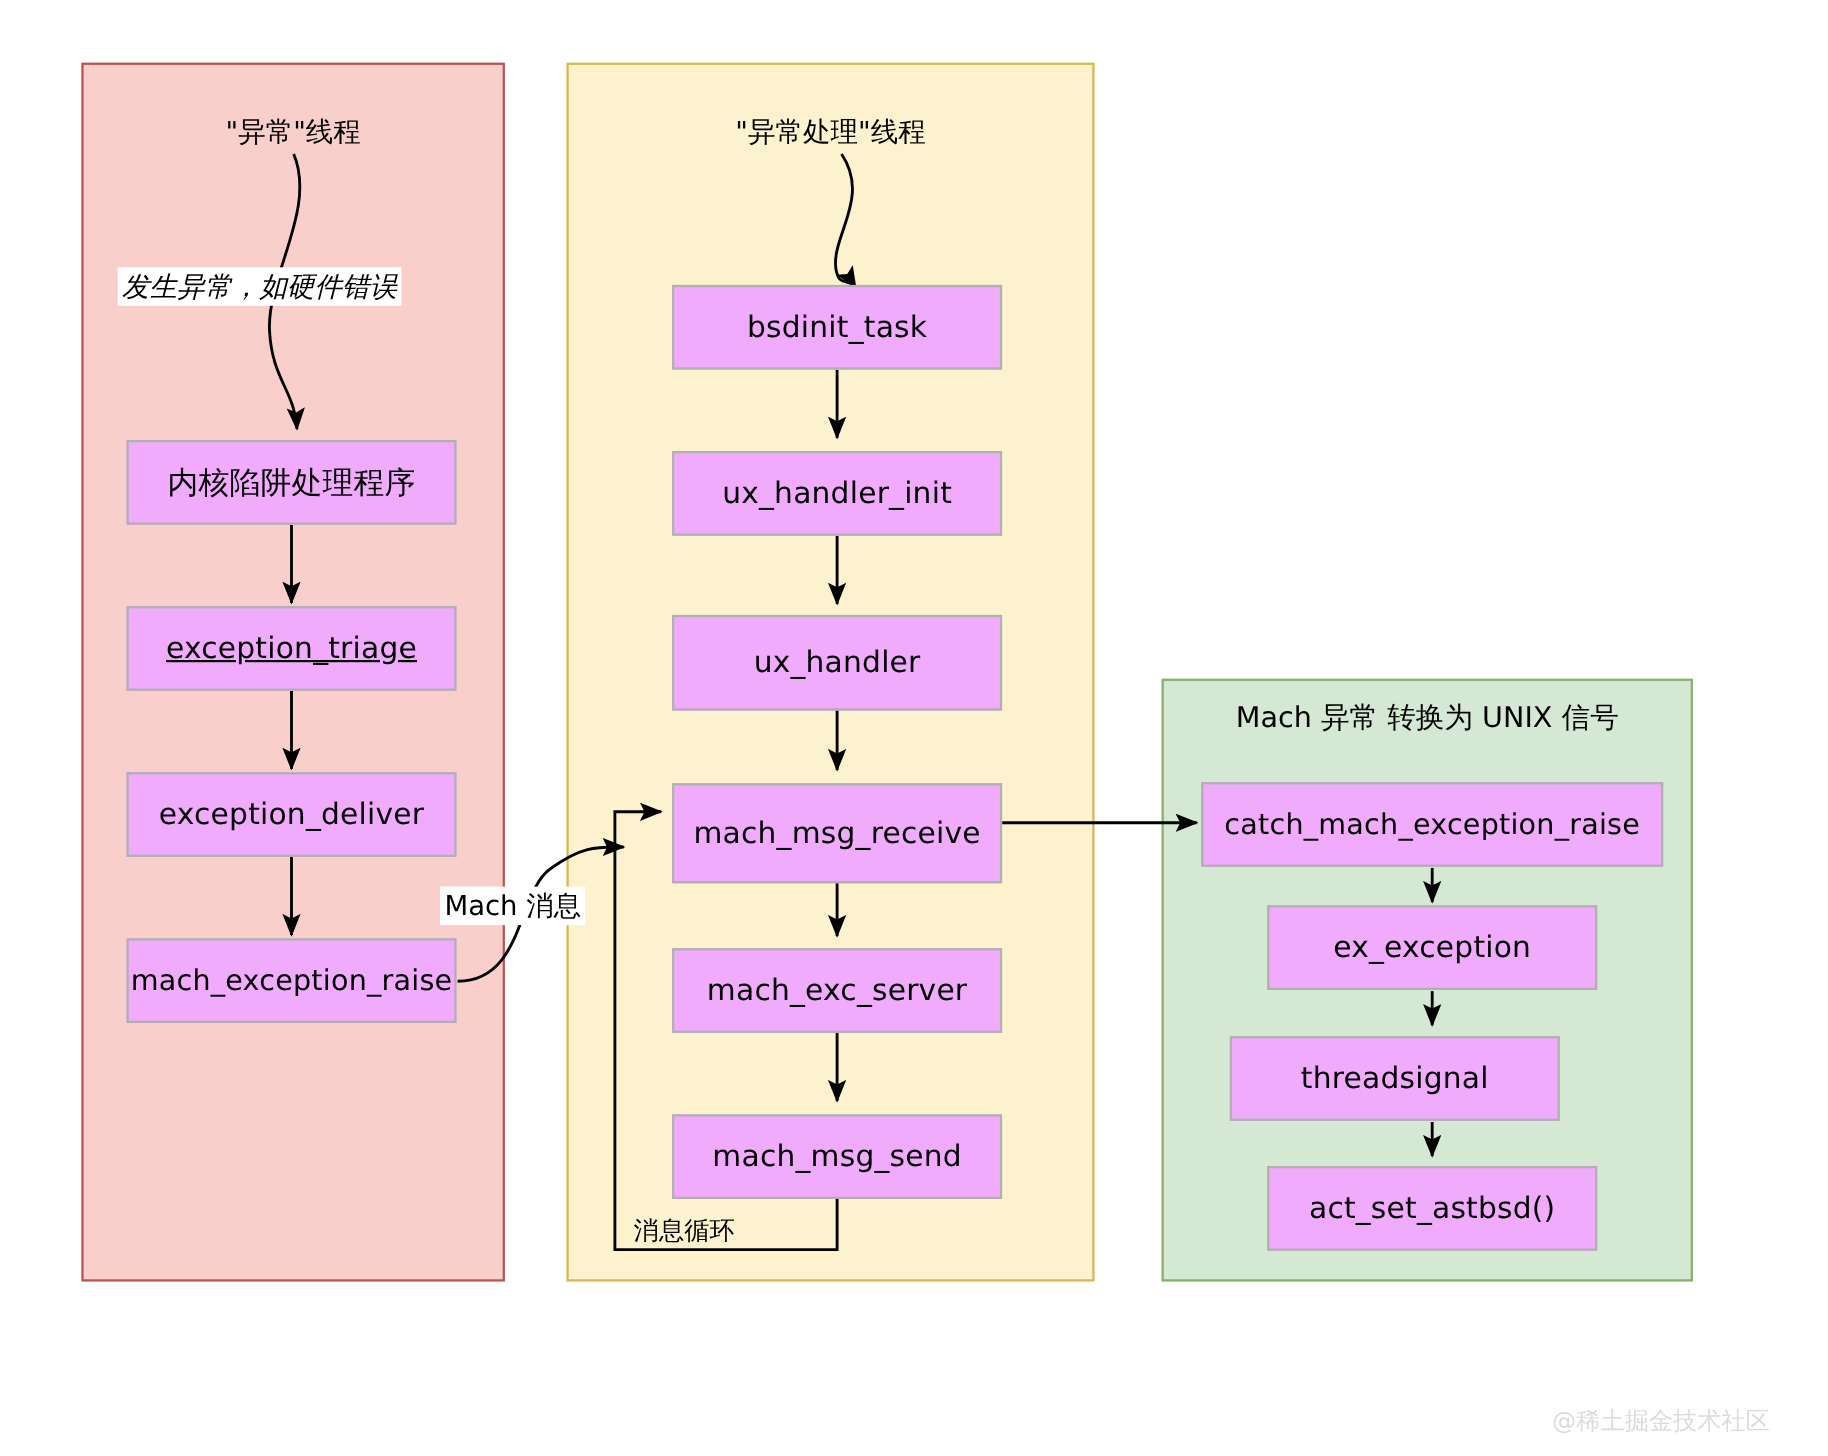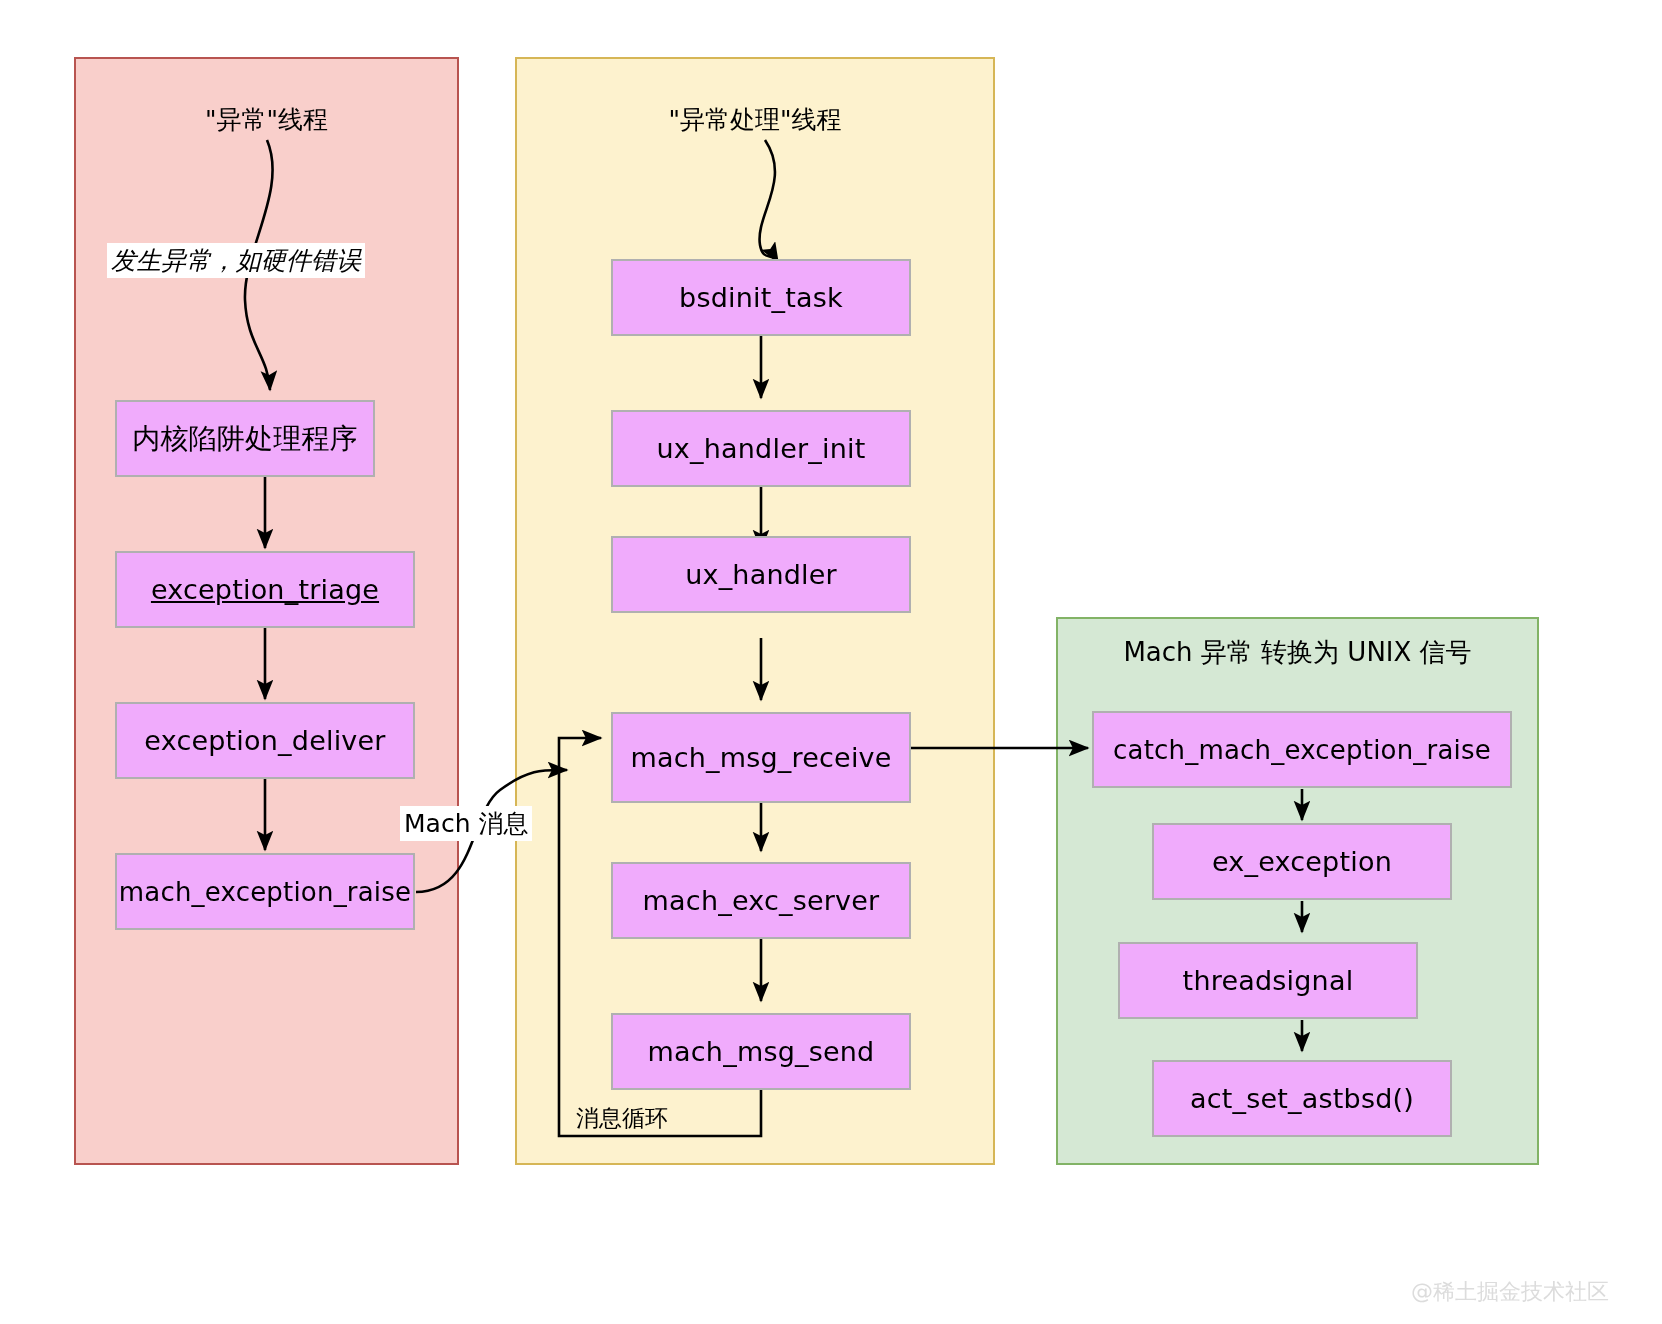--- a/index.html
+++ b/index.html
@@ -69,33 +69,33 @@
       <path d="M911,748 L1088,748"></path>
 
       <path d="M1302,789 L1302,820"></path>
       <path d="M1302,901 L1302,932"></path>
       <path d="M1302,1020 L1302,1051"></path>
 
       <path d="M761,1090 L761,1136 L559,1136 L559,738 L601,738"></path>
     </g>
   </svg>
 
-  <div class="node cjk" style="left:115px;top:400px;width:260px;height:77px;">内核陷阱处理程序</div>
+  <div class="node cjk" style="left:115px;top:400px;width:300px;height:77px;">内核陷阱处理程序</div>
 
   <div class="node" style="left:115px;top:551px;width:300px;height:77px;text-decoration:underline;">exception_triage</div>
 
   <div class="node" style="left:115px;top:702px;width:300px;height:77px;">exception_deliver</div>
 
   <div class="node" style="left:115px;top:853px;width:300px;height:77px;font-size:26px;">mach_exception_raise</div>
 
   <div class="node" style="left:611px;top:259px;width:300px;height:77px;">bsdinit_task</div>
 
   <div class="node" style="left:611px;top:410px;width:300px;height:77px;">ux_handler_init</div>
 
-  <div class="node" style="left:611px;top:536px;width:300px;height:77px;">ux_handler</div>
+  <div class="node" style="left:611px;top:559px;width:300px;height:87px;">ux_handler</div>
 
   <div class="node" style="left:611px;top:712px;width:300px;height:91px;">mach_msg_receive</div>
 
   <div class="node" style="left:611px;top:862px;width:300px;height:77px;">mach_exc_server</div>
 
   <div class="node" style="left:611px;top:1013px;width:300px;height:77px;">mach_msg_send</div>
 
   <div class="node" style="left:1092px;top:711px;width:420px;height:77px;font-size:26px;">catch_mach_exception_raise</div>
 
   <div class="node" style="left:1152px;top:823px;width:300px;height:77px;">ex_exception</div>

